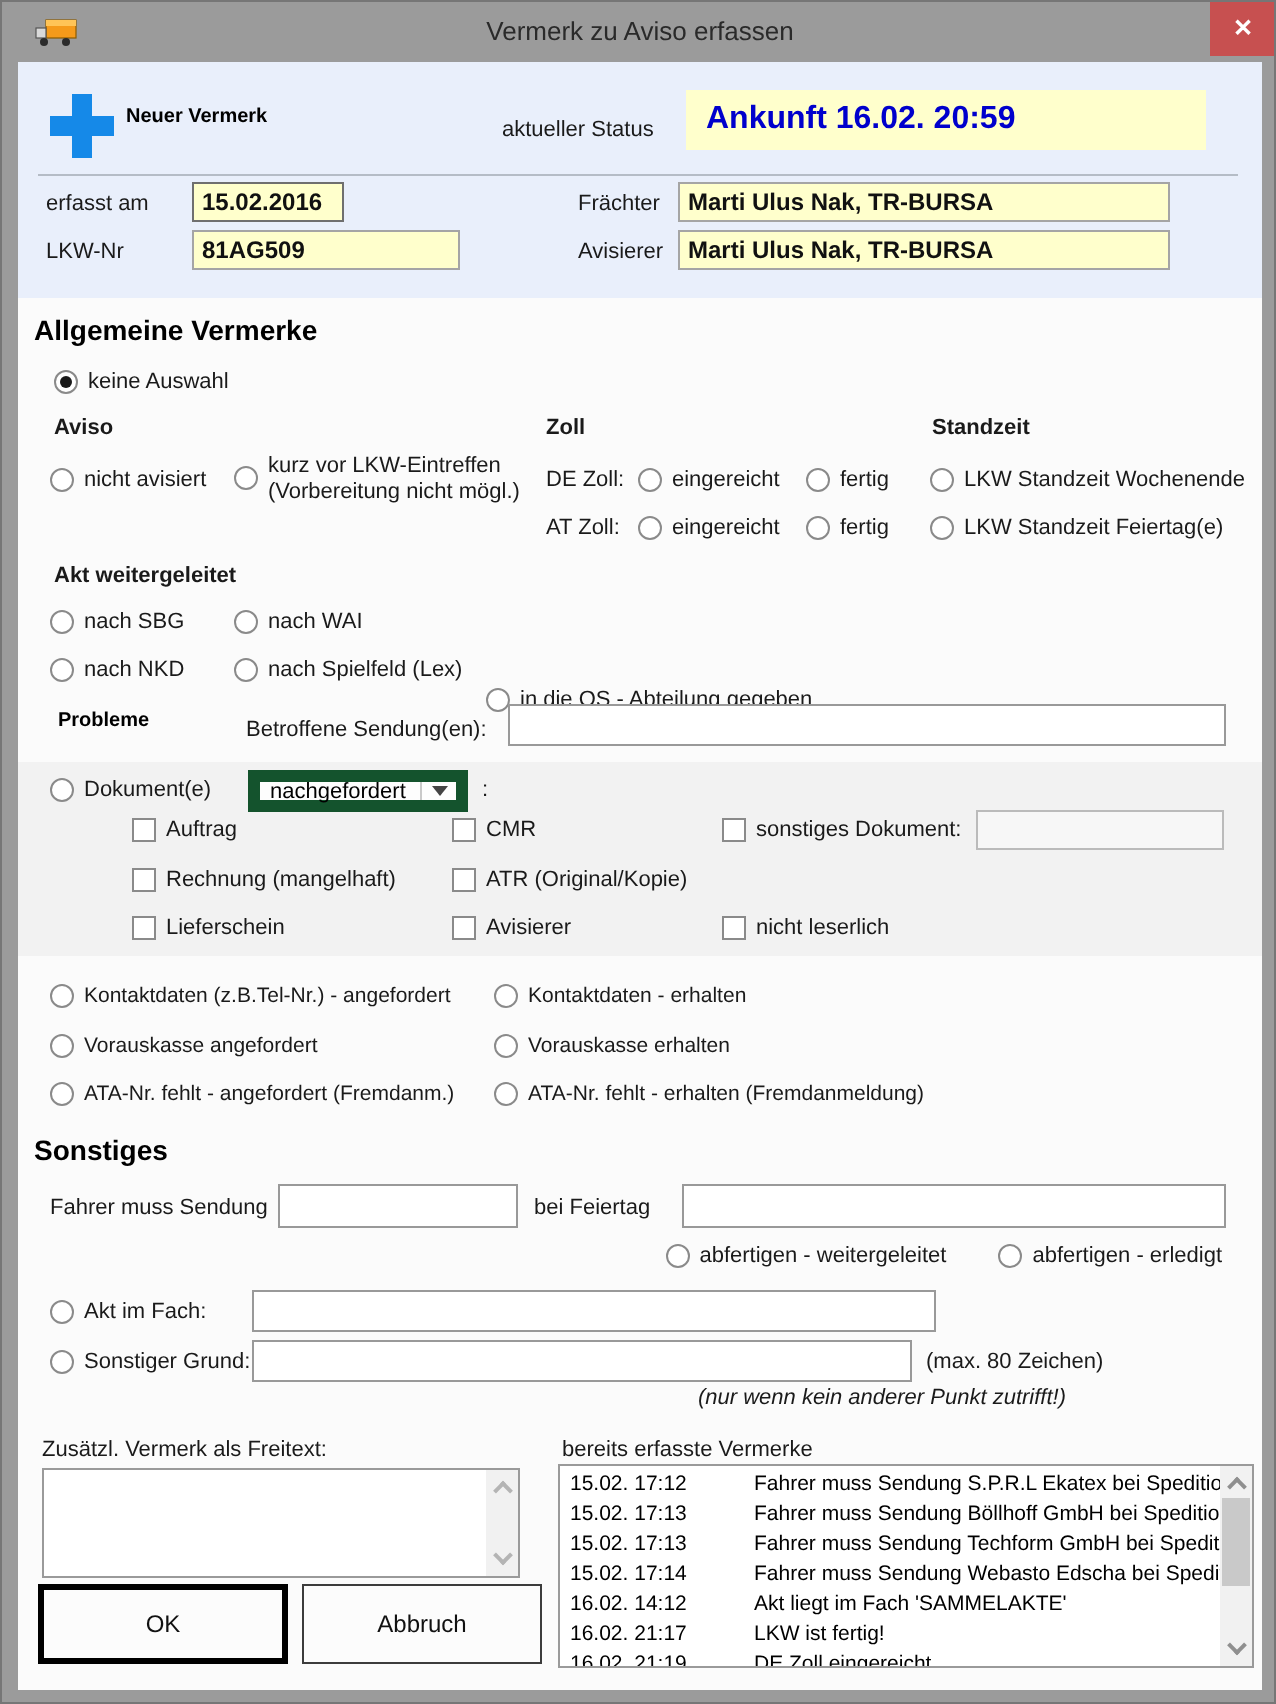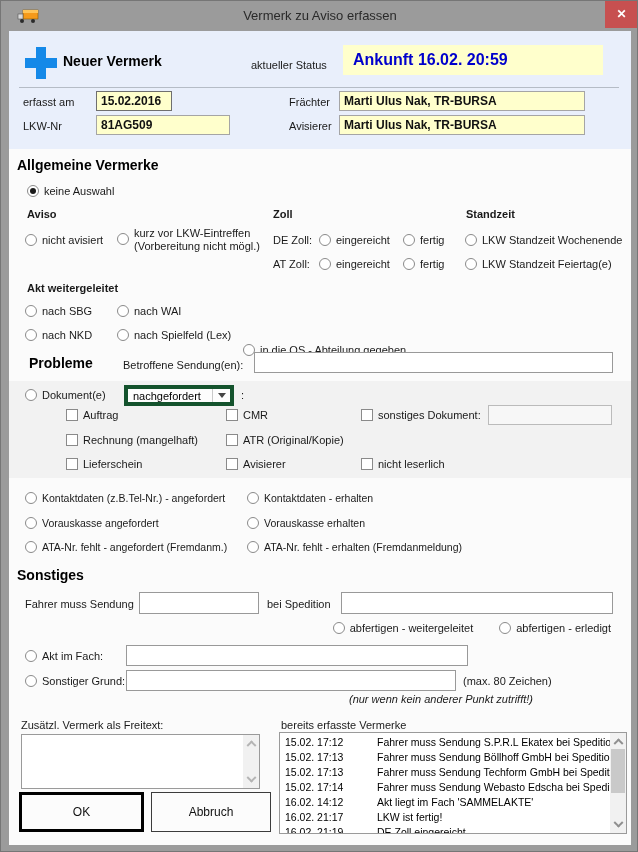--- a/index.html
+++ b/index.html
@@ -8,38 +8,38 @@
   .abs{position:absolute;}
   .titlebar{position:absolute;left:0;top:0;width:546px;height:30px;}
   .title{position:absolute;left:0;top:0;width:638px;height:30px;line-height:30px;text-align:center;font-size:13px;color:#2a2a2a;}
   .closebtn{position:absolute;left:604px;top:0;width:33px;height:27px;background:#c75050;color:#fff;font-size:12px;font-weight:bold;text-align:center;line-height:27px;cursor:pointer;}
   .bodybg{position:absolute;left:8px;top:30px;width:622px;height:814px;background:#fbfbfb;}
   .hdrbg{position:absolute;left:8px;top:30px;width:622px;height:118px;background:#e9effb;}
   .grayband{position:absolute;left:8px;top:380px;width:622px;height:97px;background:#f2f2f2;}
   .lbl{position:absolute;font-size:11px;color:#1a1a1a;white-space:nowrap;}
   .bld{font-weight:bold;}
   .h1{position:absolute;font-size:14px;font-weight:bold;color:#000;white-space:nowrap;}
-  .h1.big{font-size:14px;}
+  .h1.big{font-size:10px;}
   .statusbox{position:absolute;left:342px;top:44px;width:260px;height:30px;background:#ffffcc;}
   .statusbox span{display:block;padding-left:10px;line-height:30px;font-size:16px;font-weight:bold;color:#0000cc;white-space:nowrap;}
   .sep{position:absolute;left:18px;top:86px;width:600px;height:1px;background:#b5bcc6;}
   .yin{position:absolute;background:#ffffcc;border:1px solid #a5a5a5;box-sizing:border-box;font-family:"Liberation Sans",sans-serif;font-size:12px;font-weight:bold;color:#111;padding:1px 4px;}
   .yin.dark{border-color:#6f6f6f;}
   .tin{position:absolute;background:#fff;border:1px solid #999;box-sizing:border-box;font-family:"Liberation Sans",sans-serif;font-size:11px;padding:1px 4px;}
   .tin.dis{background:#f7f7f7;border-color:#bbb;}
   .radio,.check{position:absolute;display:flex;align-items:center;gap:5px;height:14px;font-size:11px;color:#1a1a1a;}
   .radio.sm,.check.sm{font-size:10.5px;}
   .rc{position:relative;flex:none;width:12px;height:12px;border:1px solid #8a8a8a;border-radius:50%;background:#fff;box-sizing:border-box;}
   .rc.sel::after{content:"";position:absolute;left:2px;top:2px;width:6px;height:6px;border-radius:50%;background:#1a1a1a;}
   .cc{flex:none;width:12px;height:12px;border:1px solid #8a8a8a;background:#fff;box-sizing:border-box;}
   .rl{white-space:nowrap;}
   .radio.twoline{align-items:flex-start;}
   .radio.twoline .rc{margin-top:6px;}
   .radio.twoline .rl div{line-height:13px;}
-  .combo{position:absolute;left:123px;top:384px;width:110px;height:21px;background:#fdfdfd;border:4px solid #14532d;box-sizing:border-box;display:flex;align-items:center;}
+  .combo{position:absolute;left:123px;top:384px;width:110px;height:21px;background:#fdfdfd;border:6px solid #14532d;box-sizing:border-box;display:flex;align-items:center;}
   .combo-text{flex:1;font-size:11px;padding-left:5px;white-space:nowrap;overflow:hidden;}
   .combo-btn{flex:none;width:17px;height:100%;border-left:1px solid #c9c9c9;display:flex;align-items:center;justify-content:center;}
   .arr{width:0;height:0;border-left:4px solid transparent;border-right:4px solid transparent;border-top:5px solid #444;}
   .hint{position:absolute;font-size:11px;font-style:italic;color:#1a1a1a;text-align:right;white-space:nowrap;}
   .boxfield{position:absolute;background:#fff;border:1px solid #9a9a9a;box-sizing:border-box;display:flex;}
   .boxfield textarea{flex:1;border:none;outline:none;resize:none;background:#fff;font-family:"Liberation Sans",sans-serif;font-size:11px;padding:2px 4px;}
   .vscroll{flex:none;width:16px;background:#f1f1f1;position:relative;}
   .sb-btn{position:absolute;left:0;width:16px;height:15px;display:flex;align-items:center;justify-content:center;cursor:pointer;}
   .sb-btn.up{top:0;} .sb-btn.down{bottom:0;}
   .chev{width:7px;height:7px;box-sizing:border-box;}
@@ -240,21 +240,21 @@
       <span class="rl">ATA-Nr. fehlt - erhalten (Fremdanmeldung)</span>
   </div>
   <div class="radio sm" style="left:24px;top:539px;">
     <span class="rc"></span>
       <span class="rl">ATA-Nr. fehlt - angefordert (Fremdanm.)</span>
   </div>
 
   <div class="h1" style="left:16px;top:566px;">Sonstiges</div>
   <div class="lbl" style="left:24px;top:597px;">Fahrer muss Sendung</div>
   <input class="tin" style="left: 138px; top: 591px; width: 120px; height: 22px;">
-  <div class="lbl" style="left:266px;top:597px;">bei Spedition</div>
+  <div class="lbl" style="left:266px;top:597px;">bei Feiertag</div>
   <input class="tin" style="left: 340px; top: 591px; width: 272px; height: 22px;">
 
   <div class="abs" style="right:26px;top:620px;display:flex;gap:26px;">
     <div class="radio" style="position:static;">
       <span class="rc"></span>
         <span class="rl">abfertigen - weitergeleitet</span>
     </div>
     <div class="radio" style="position:static;">
       <span class="rc"></span>
         <span class="rl">abfertigen - erledigt</span>

